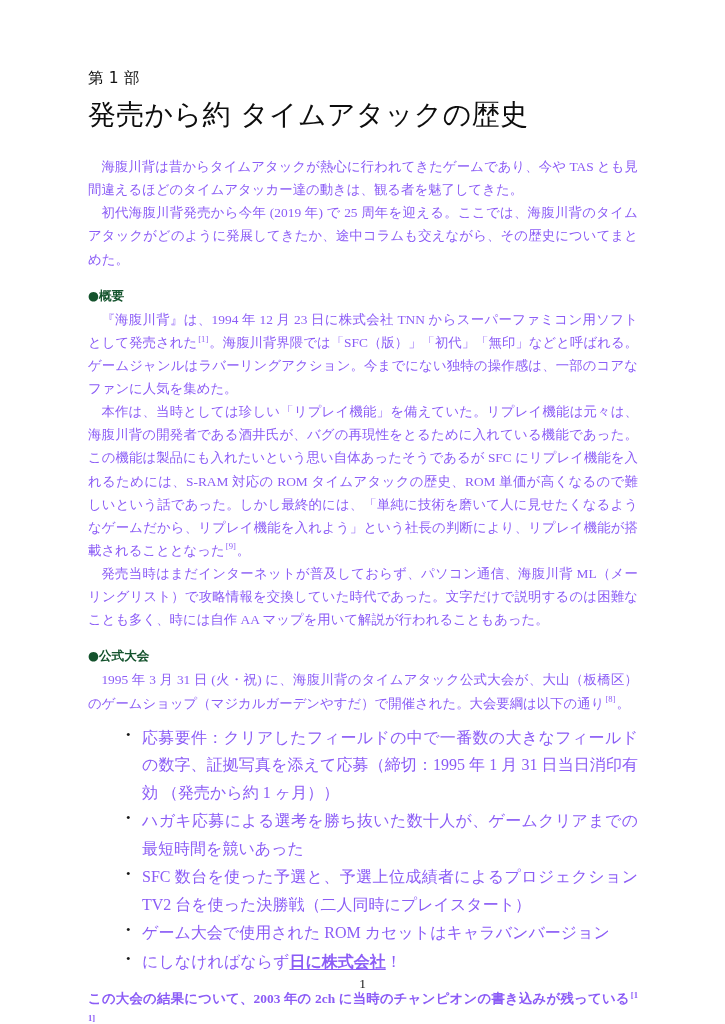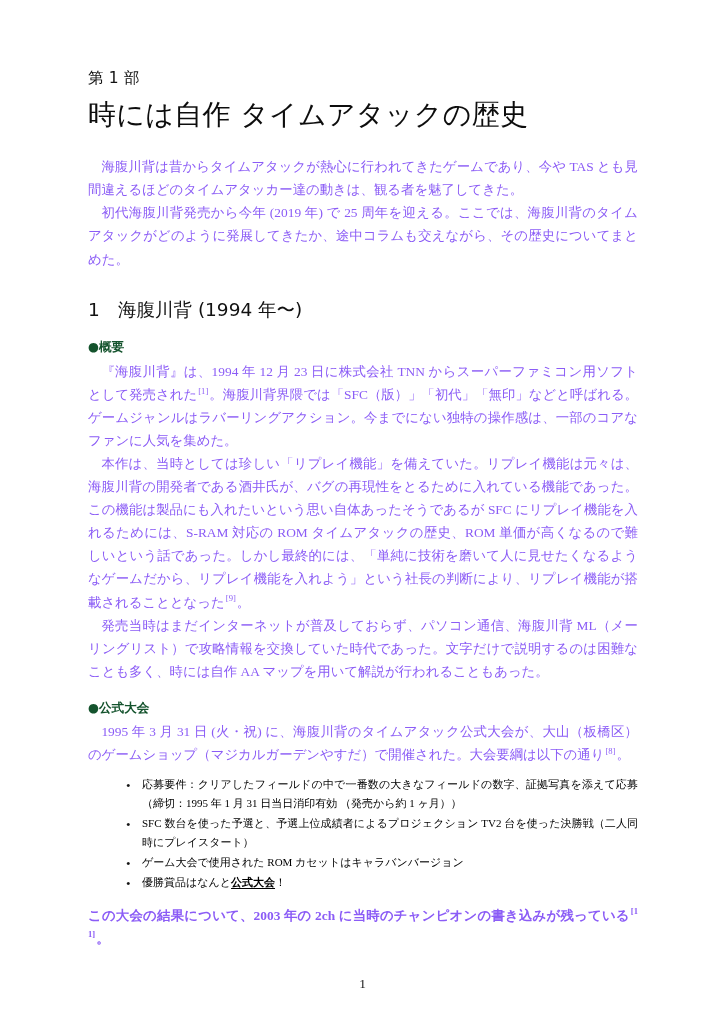--- a/index.html
+++ b/index.html
@@ -108,24 +108,24 @@
   }
 
   
   ul.bullets {
     list-style: none;
     margin: 9px 0 0 0;
     padding: 0 0 0 38px;
   }
   ul.bullets > li {
     position: relative;
-    font-size: 11px;
+    font-size: 16px;
     line-height: 1.72;
     text-align: justify;
-    color: #000000;
+    color: #8b5cf6;
     margin-bottom: 1px;
     padding-left: 16px;
     word-break: break-all;
     overflow-wrap: break-word;
   }
   ul.bullets > li::before {
     content: "\2022";
     position: absolute;
     left: 0;
     top: 0;
@@ -146,46 +146,44 @@
   }
 </style>
 </head>
 <body>
 
 <div class="page">
   <div class="content">
 
     <div class="part-label">第 1 部</div>
 
-    <h1 class="doc-title">時には自作 タイムアタックの歴史</h1>
+    <h1 class="doc-title">発売から約 タイムアタックの歴史</h1>
 
     <p class="body-para">海腹川背は昔からタイムアタックが熱心に行われてきたゲームであり、今や TAS とも見間違えるほどのタイムアタッカー達の動きは、観る者を魅了してきた。</p>
     <p class="body-para">初代海腹川背発売から今年 (2019 年) で 25 周年を迎える。ここでは、海腹川背のタイムアタックがどのように発展してきたか、途中コラムも交えながら、その歴史についてまとめた。</p>
 
-    <h2 class="section-heading">
-      <span class="sec-num">1</span><span>海腹川背 (1994 年〜)</span>
-    </h2>
 
     <h3 class="subsection-heading">●概要</h3>
 
     <p class="body-para"><span>『海腹川背』は、1994 年 12 月 23 日に株式会社 TNN からスーパーファミコン用ソフトとして発売された</span><sup class="fn">[1]</sup><span>。海腹川背界隈では「SFC（版）」「初代」「無印」などと呼ばれる。ゲームジャンルはラバーリングアクション。今までにない独特の操作感は、一部のコアなファンに人気を集めた。</span></p>
 
     <p class="body-para"><span>本作は、当時としては珍しい「リプレイ機能」を備えていた。リプレイ機能は元々は、海腹川背の開発者である酒井氏が、バグの再現性をとるために入れている機能であった。この機能は製品にも入れたいという思い自体あったそうであるが SFC にリプレイ機能を入れるためには、S-RAM 対応の ROM タイムアタックの歴史、ROM 単価が高くなるので難しいという話であった。しかし最終的には、「単純に技術を磨いて人に見せたくなるようなゲームだから、リプレイ機能を入れよう」という社長の判断により、リプレイ機能が搭載されることとなった</span><sup class="fn">[9]</sup><span>。</span></p>
 
     <p class="body-para">発売当時はまだインターネットが普及しておらず、パソコン通信、海腹川背 ML（メーリングリスト）で攻略情報を交換していた時代であった。文字だけで説明するのは困難なことも多く、時には自作 AA マップを用いて解説が行われることもあった。</p>
 
     <h3 class="subsection-heading">●公式大会</h3>
 
     <p class="body-para"><span>1995 年 3 月 31 日 (火・祝) に、海腹川背のタイムアタック公式大会が、大山（板橋区）のゲームショップ（マジカルガーデンやすだ）で開催された。大会要綱は以下の通り</span><sup class="fn">[8]</sup><span>。</span></p>
 
     <ul class="bullets">
       <li>応募要件：クリアしたフィールドの中で一番数の大きなフィールドの数字、証拠写真を添えて応募（締切：1995 年 1 月 31 日当日消印有効 （発売から約 1 ヶ月））</li>
+      <li>ハガキ応募による選考を勝ち抜いた数十人が、ゲームクリアまでの最短時間を競いあった</li>
       <li>SFC 数台を使った予選と、予選上位成績者によるプロジェクション TV2 台を使った決勝戦（二人同時にプレイスタート）</li>
       <li>ゲーム大会で使用された ROM カセットはキャラバンバージョン</li>
-      <li><span>優勝賞品はなんと</span><span class="hl-underline">公式大会</span><span>！</span></li>
+      <li><span>にしなければならず</span><span class="hl-underline">日に株式会社</span><span>！</span></li>
     </ul>
 
     <p class="body-para no-indent after-list"><span>この大会の結果について、2003 年の 2ch に当時のチャンピオンの書き込みが残っている</span><sup class="fn">[11]</sup><span>。</span></p>
 
   </div>
 
   <div class="page-number">1</div>
 </div>
 
 </body></html>

